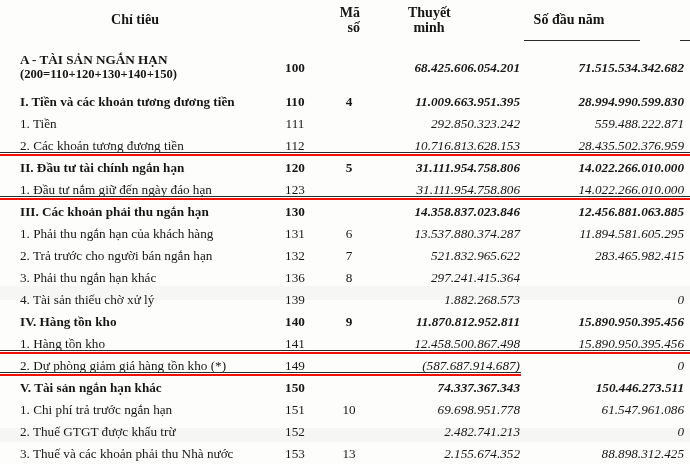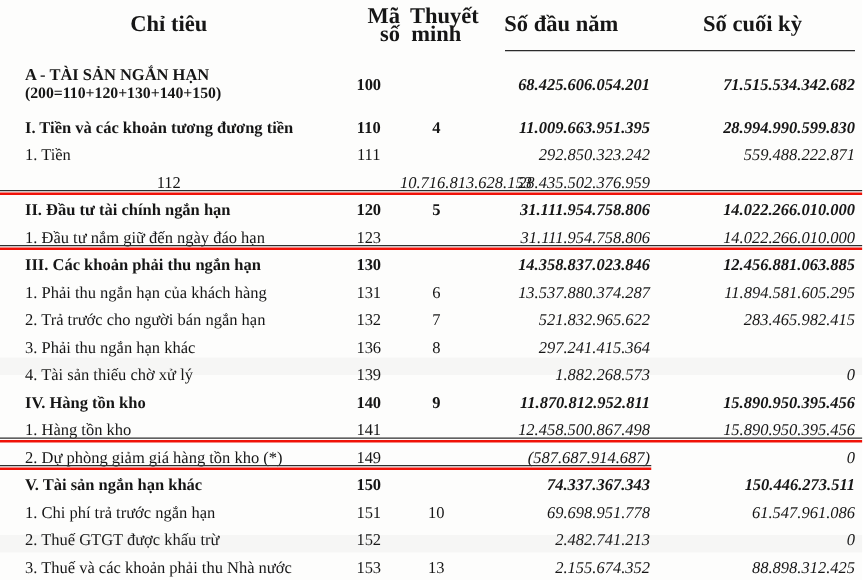--- a/index.html
+++ b/index.html
@@ -17,22 +17,23 @@
     display: grid;
     grid-template-columns: 270px 50px 58px 142px 164px;
     align-items: center;
   }
   
   #table-header {
     height: 44px;
     align-items: start;
     padding-top: 5px;
     font-weight: bold;
-    font-size: 18px;
+    font-size: 14px;
     line-height: 15px;
+    gap: 40px;
   }
   #table-header .h-item   { text-align: center; padding-top: 7px; }
   #table-header .h-code   { text-align: right; white-space: pre-line; }
   #table-header .h-note   { text-align: center; padding: 0 8px; }
   #table-header .h-val    { position: relative; text-align: center; padding-top: 7px; height: 37px; }
   #table-header .h-val .h-rule {
     position: absolute; left: 0; right: 0; bottom: 1px;
     border-bottom: 1.6px solid #2b2b2b;
   }
   #table-header .h-val.second .h-rule { left: 26px; }
@@ -115,20 +116,23 @@
       <div class="row grid-row">
         <div class="c-label">
           <div>1. Tiền</div>
         </div>
         <div class="c-code">111</div>
         <div class="c-note"></div>
         <div class="c-val">292.850.323.242</div>
         <div class="c-val second">559.488.222.871</div>
       </div>
       <div class="row grid-row">
+        <div class="c-label">
+          <div>2. Các khoản tương đương tiền</div>
+        </div>
         <div class="c-code">112</div>
         <div class="c-note"></div>
         <div class="c-val">10.716.813.628.153</div>
         <div class="c-val second">28.435.502.376.959</div>
         <div class="u-black"></div>
         <div class="u-red"></div>
       </div>
       <div class="row grid-row section">
         <div class="c-label">
           <div>II. Đầu tư tài chính ngắn hạn</div>

